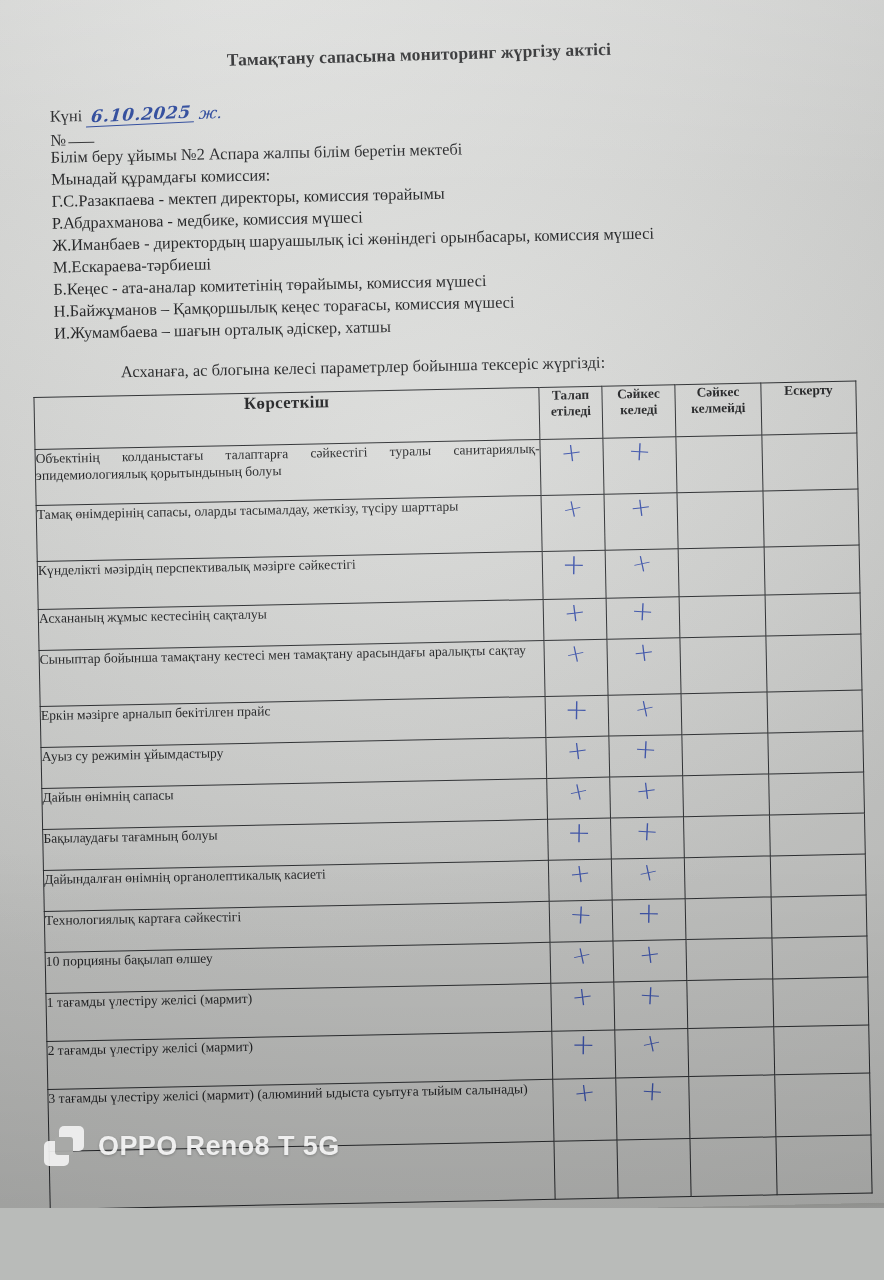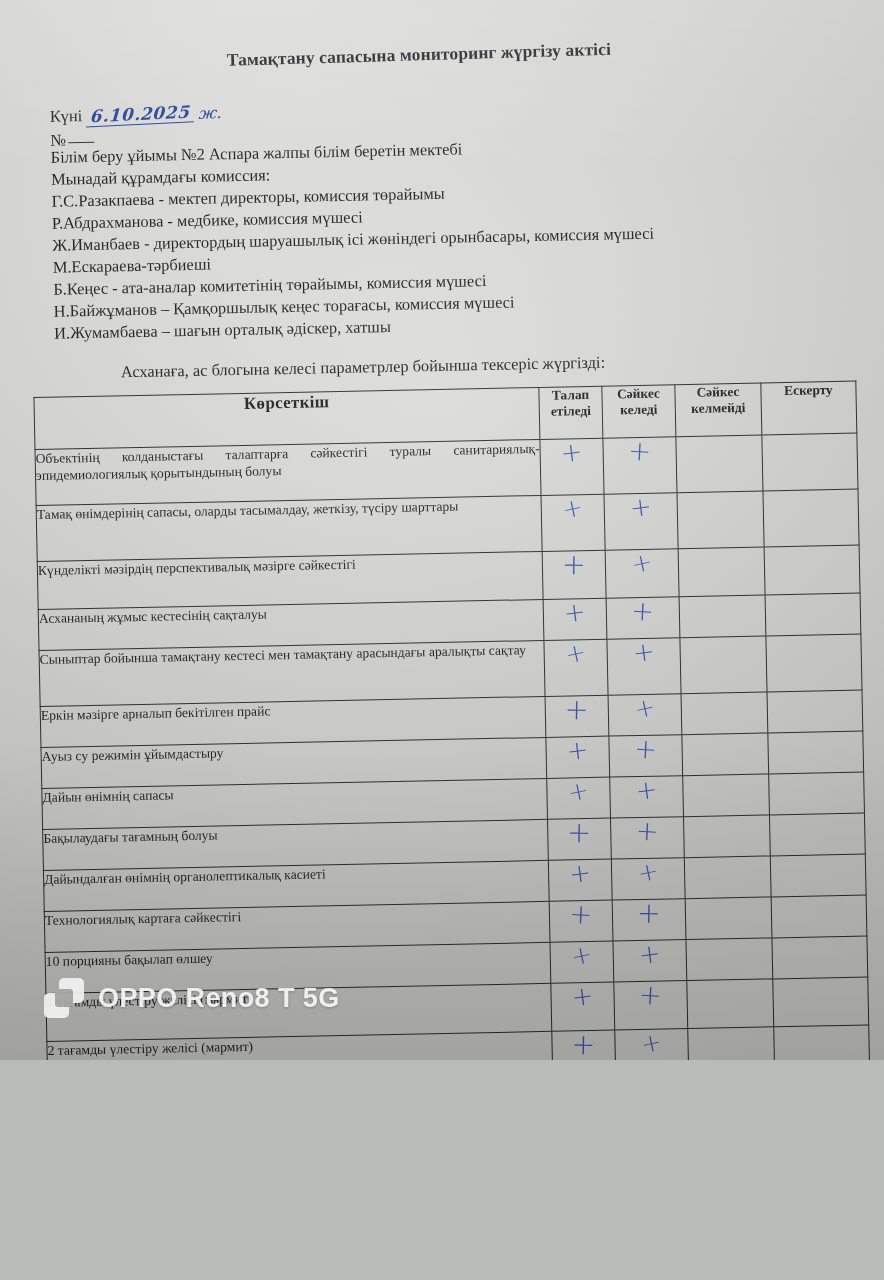--- a/index.html
+++ b/index.html
@@ -9,21 +9,21 @@
     height: 1280px;
     overflow: hidden;
     background: #b9bbb9;
     font-family: "Liberation Serif", serif;
   }
 
   
   #photo {
     position: relative;
     width: 884px;
-    height: 1060px;
+    height: 1208px;
     background: #c2c3c0;
     overflow: hidden;
   }
 
   
   #sheet {
     position: absolute;
     left: -30px;
     top: -28px;
     width: 950px;

